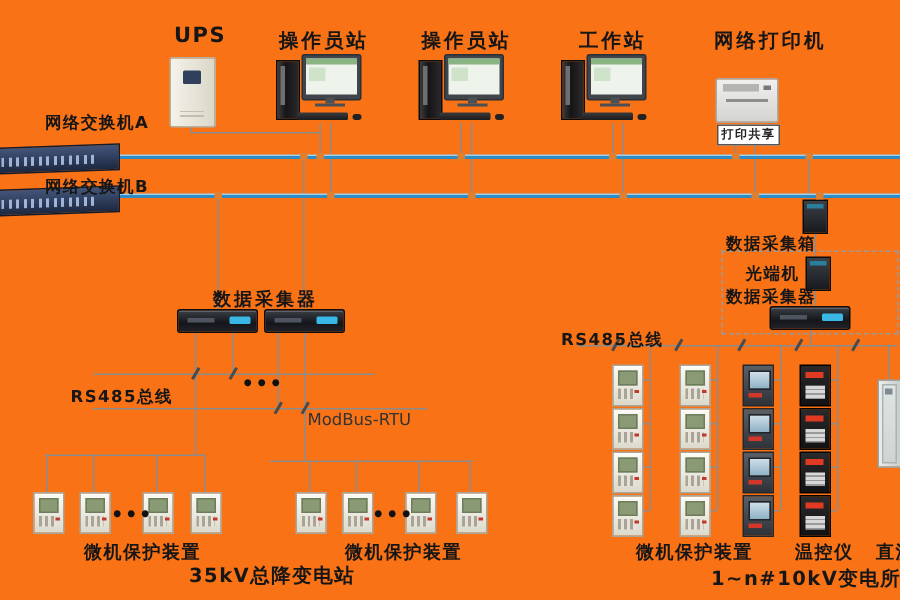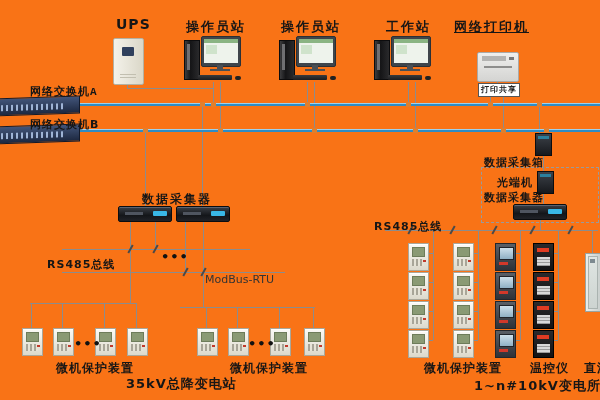--- a/index.html
+++ b/index.html
@@ -86,21 +86,21 @@
 
 <div class="stage">
 
   <div class="bus" style="left:0;top:103px;width:600px;"></div>
   <div class="bus" style="left:0;top:129px;width:600px;"></div>
 
   <div class="lbl s14" style="left:116px;top:16px;">UPS</div>
   <div class="lbl s13" style="left:186px;top:18px;">操作员站</div>
   <div class="lbl s13" style="left:281px;top:18px;">操作员站</div>
   <div class="lbl s13" style="left:386px;top:18px;">工作站</div>
-  <div class="lbl s13" style="left:454px;top:18px;text-decoration:underline;">网络打印机</div>
+  <div class="lbl s13" style="left:476px;top:18px;">网络打印机</div>
 
   <div class="ups" style="left:113px;top:38px;">
     <div class="disp"></div>
     <div class="vent"></div>
   </div>
   <div class="pc" style="left:184px;top:36px;">
     <div class="tower"></div>
     <div class="mon">
         <div class="scrn"></div>
       </div>
@@ -135,21 +135,21 @@
     <div class="panel"></div>
   </div>
   <div class="sharebox" style="left:478px;top:83px;">打印共享</div>
 
   <div class="switchdev" style="left:-4px;top:97px;">
       <div class="ports"></div>
     </div>
   <div class="switchdev" style="left:-4px;top:125px;">
       <div class="ports"></div>
     </div>
-  <div class="lbl s11" style="left:30px;top:84px;font-family:Liberation Mono, monospace;">网络交换机A</div>
+  <div class="lbl s11" style="left:30px;top:74px;">网络交换机A</div>
   <div class="lbl s11" style="left:30px;top:117px;">网络交换机B</div>
 
   <div class="lbl s12" style="left:142px;top:191px;">数据采集器</div>
   <div class="rack" style="left:118px;top:206px;">
       <div class="lit"></div>
       <div class="lit2"></div>
     </div>
   <div class="rack" style="left:176px;top:206px;">
       <div class="lit"></div>
       <div class="lit2"></div>

